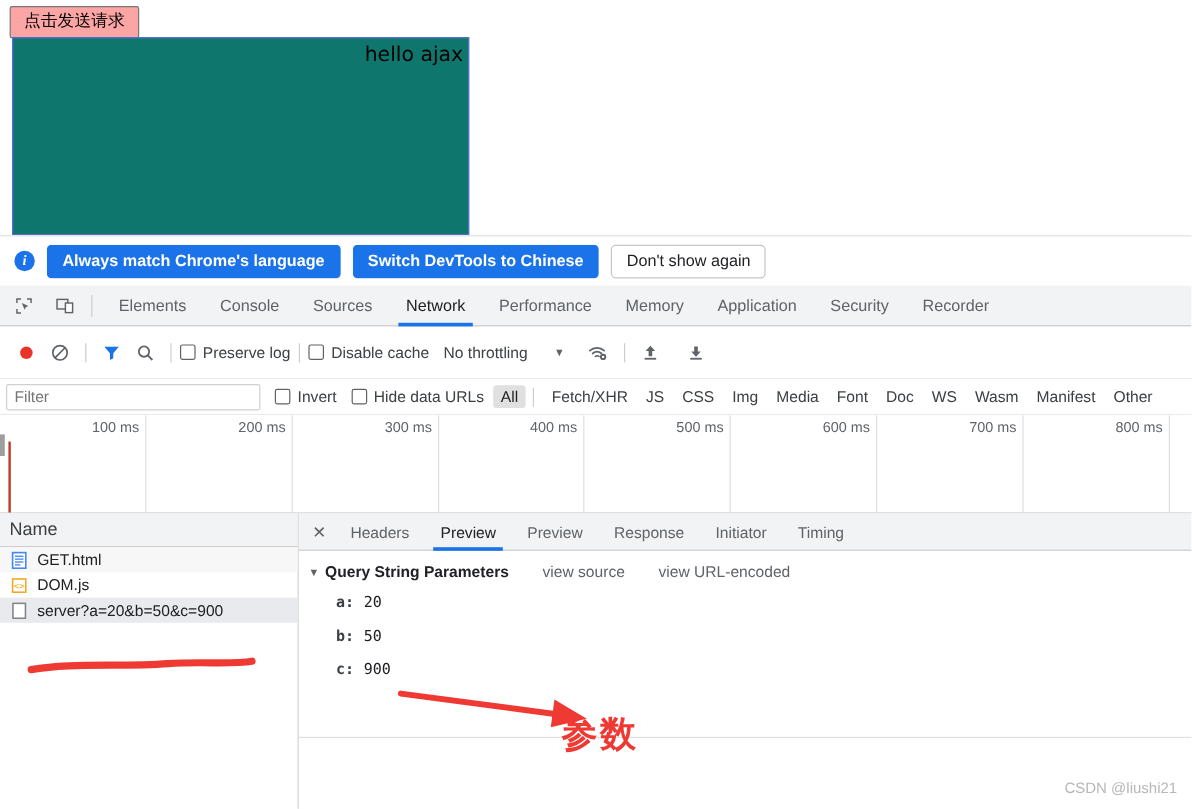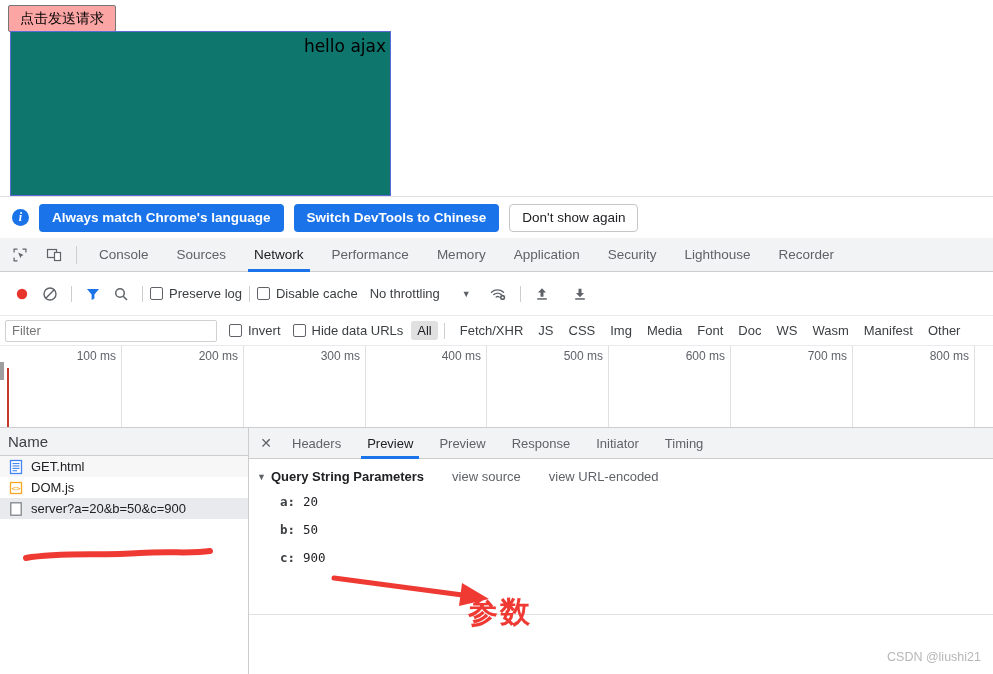--- a/index.html
+++ b/index.html
@@ -233,28 +233,28 @@
           <path d="M6.2 5.5l5.4 2.6-2.2.9-.9 2.2z" fill="#5f6368"></path>
         </svg>
       </div>
       <div class="tb-icon">
         <svg width="16" height="16" viewBox="0 0 16 16">
           <rect x="1.5" y="2.5" width="9" height="8" fill="none" stroke="#5f6368" stroke-width="1.2"></rect>
           <rect x="8.5" y="5.5" width="6" height="8" fill="#fff" stroke="#5f6368" stroke-width="1.2"></rect>
         </svg>
       </div>
       <div class="tb-sep"></div>
+      <div class="tab">Elements</div>
       <div class="tab">Console</div>
       <div class="tab">Sources</div>
       <div class="tab active">Network</div>
       <div class="tab">Performance</div>
       <div class="tab">Memory</div>
       <div class="tab">Application</div>
       <div class="tab">Security</div>
-      <div class="tab">Lighthouse</div>
       <div class="tab">Recorder</div>
     </div>
 
     <div class="toolbar">
       <div class="tool-btn">
         <svg width="16" height="16" viewBox="0 0 16 16">
             <circle cx="8" cy="8" r="5.2" fill="#e8342a"></circle>
           </svg>
       </div>
       <div class="tool-btn">

